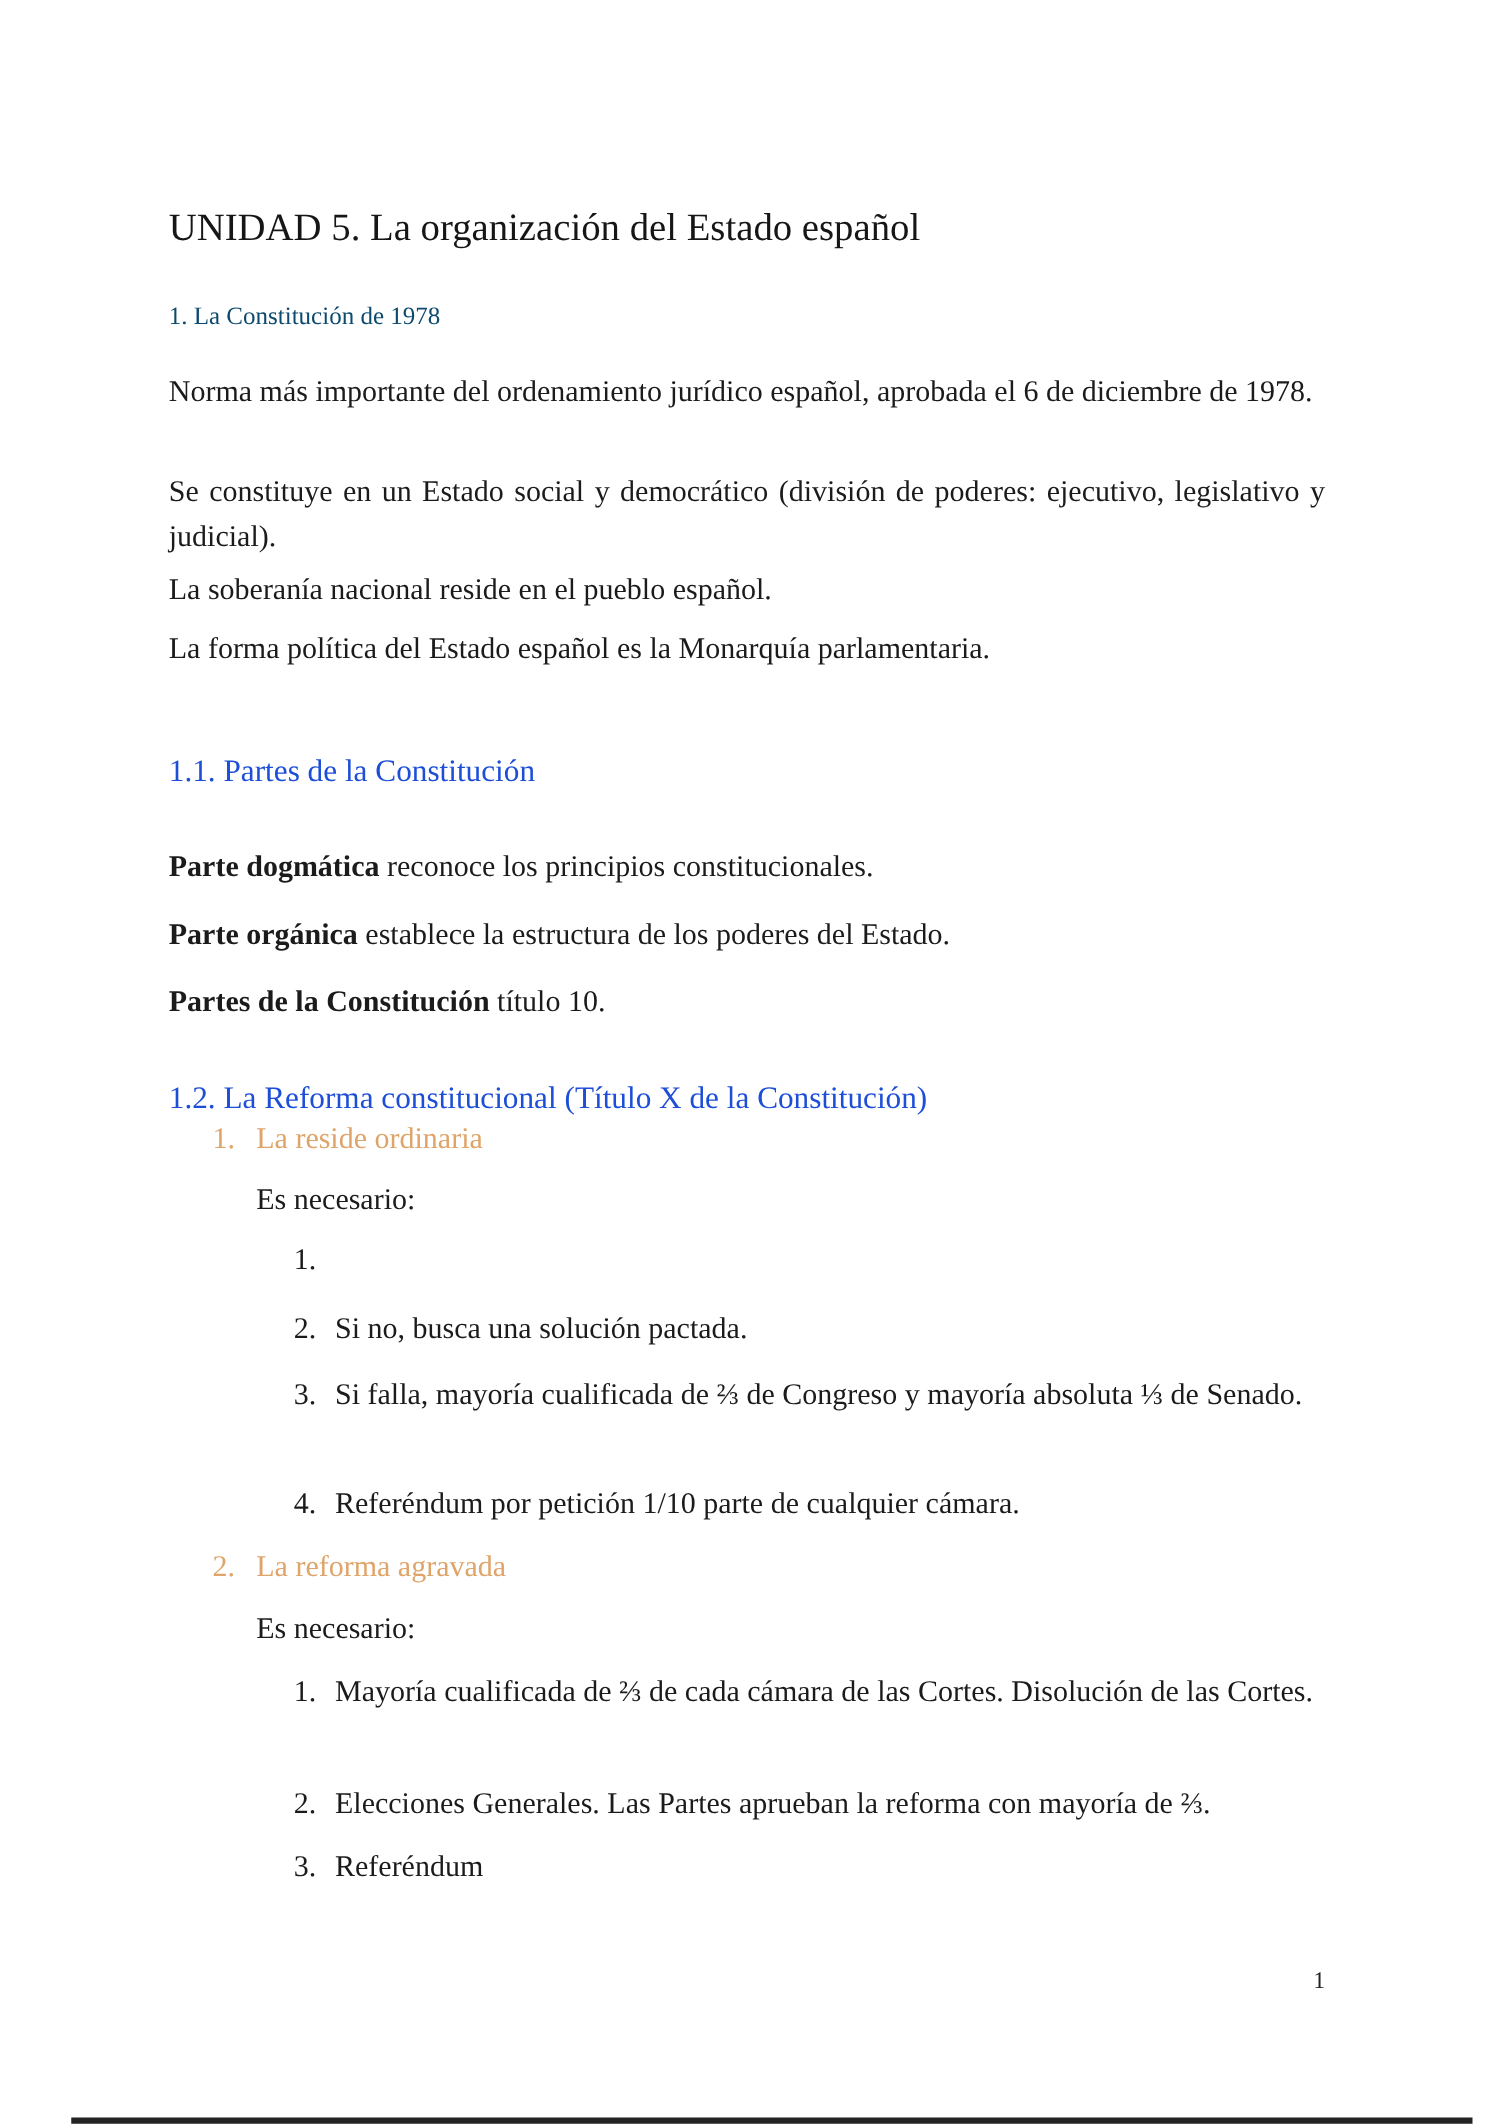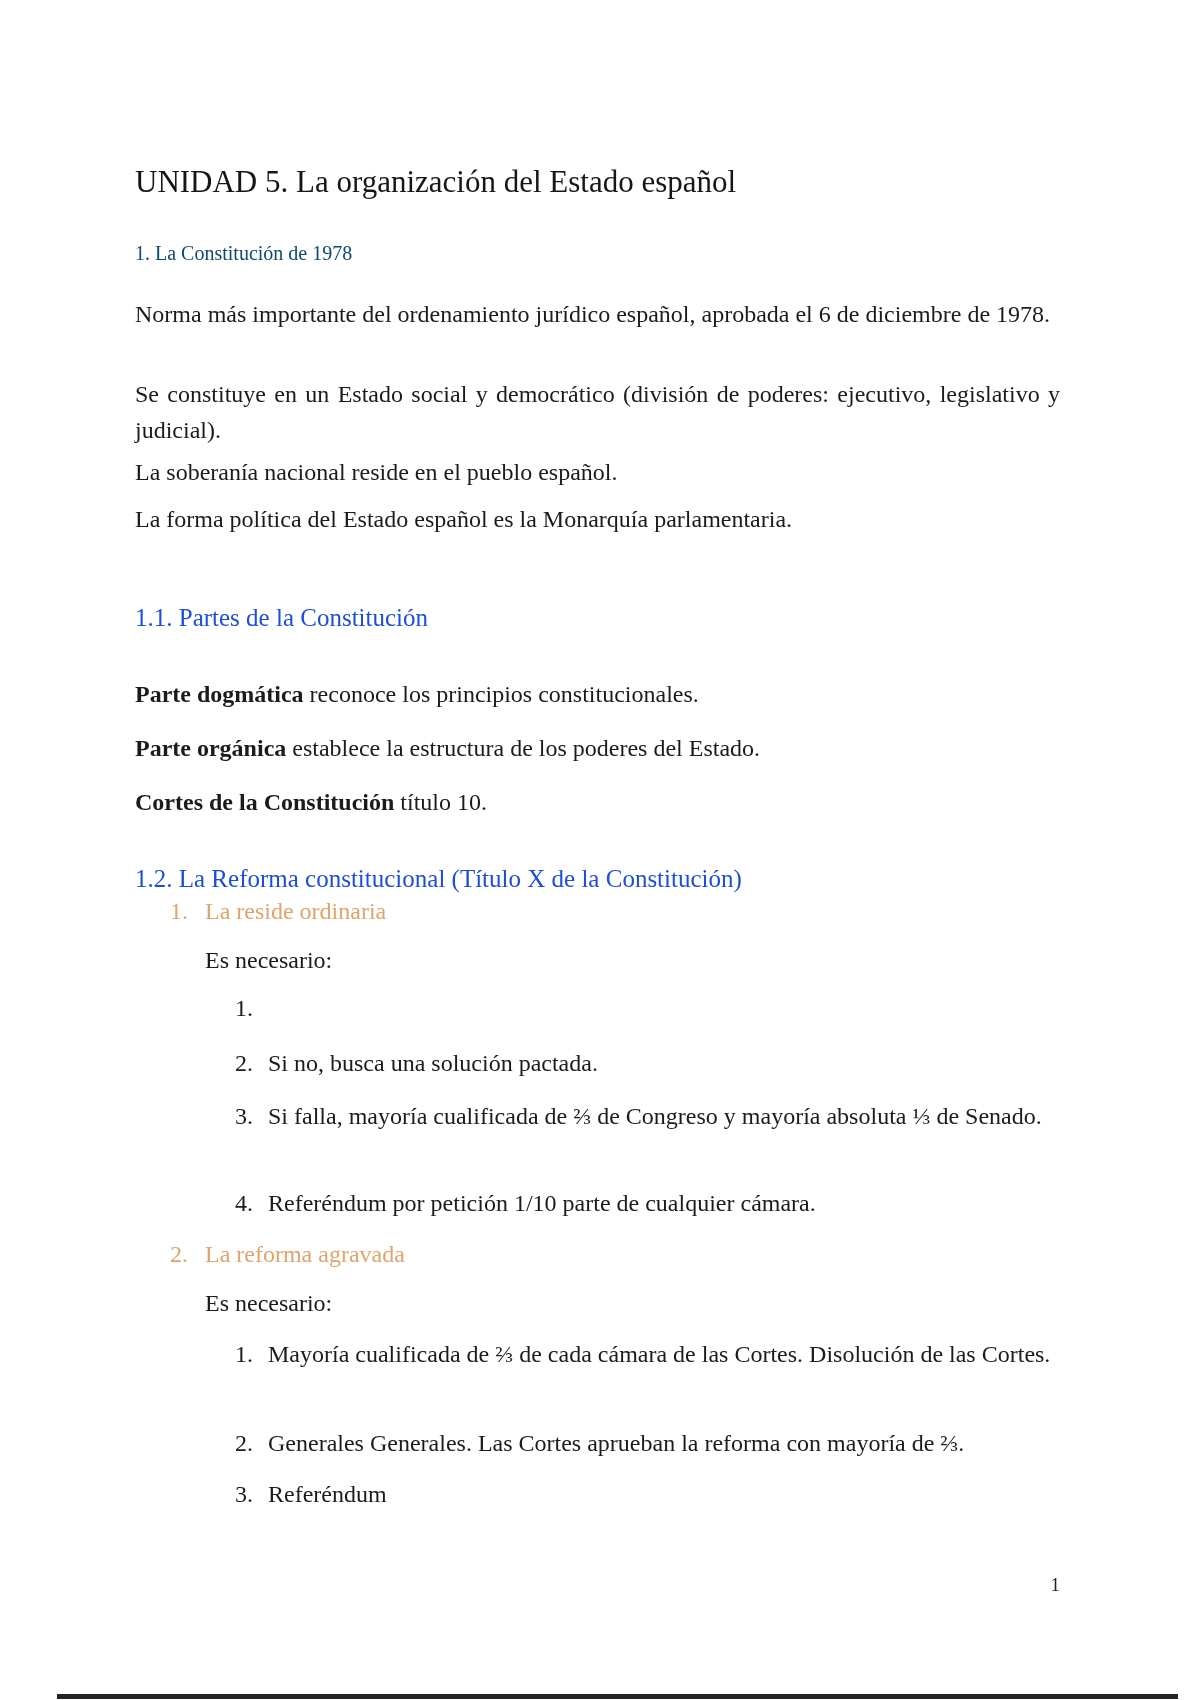--- a/index.html
+++ b/index.html
@@ -53,21 +53,21 @@
 
     <p class="abs body just p1">Norma más importante del ordenamiento jurídico español, aprobada el 6 de diciembre de 1978.</p>
     <p class="abs body just p2">Se constituye en un Estado social y democrático (división de poderes: ejecutivo, legislativo y judicial).</p>
     <p class="abs body p3">La soberanía nacional reside en el pueblo español.</p>
     <p class="abs body p4">La forma política del Estado español es la Monarquía parlamentaria.</p>
 
     <h3 class="abs h2 h2a">1.1. Partes de la Constitución</h3>
 
     <p class="abs body bl1"><span class="b">Parte dogmática</span><span> reconoce los principios constitucionales.</span></p>
     <p class="abs body bl2"><span class="b">Parte orgánica</span><span> establece la estructura de los poderes del Estado.</span></p>
-    <p class="abs body bl3"><span class="b">Cortes de la Constitución</span><span> título 10.</span></p>
+    <p class="abs body bl3"><span class="b">Partes de la Constitución</span><span> título 10.</span></p>
 
     <h3 class="abs h2 h2b">1.2. La Reforma constitucional (Título X de la Constitución)</h3>
 
     <div class="abs body sec sec1">
       <span class="snum">1.</span>
       <span>La reside ordinaria</span>
     </div>
     <p class="abs body intro intro1">Es necesario:</p>
 
     <div class="abs body li i11">
@@ -91,21 +91,21 @@
       <span>La reforma agravada</span>
     </div>
     <p class="abs body intro intro2">Es necesario:</p>
 
     <div class="abs body li i21">
       <span class="num">1.</span>
       <span class="txt just">Mayoría cualificada de ⅔ de cada cámara de las Cortes. Disolución de las Cortes.</span>
     </div>
     <div class="abs body li i22">
       <span class="num">2.</span>
-      <span class="txt">Generales Generales. Las Cortes aprueban la reforma con mayoría de ⅔.</span>
+      <span class="txt">Elecciones Generales. Las Partes aprueban la reforma con mayoría de ⅔.</span>
     </div>
     <div class="abs body li i23">
       <span class="num">3.</span>
       <span class="txt">Referéndum</span>
     </div>
 
   </div>
 
   <div class="pagenum">1</div>
   <div class="bottom-bar"></div>

